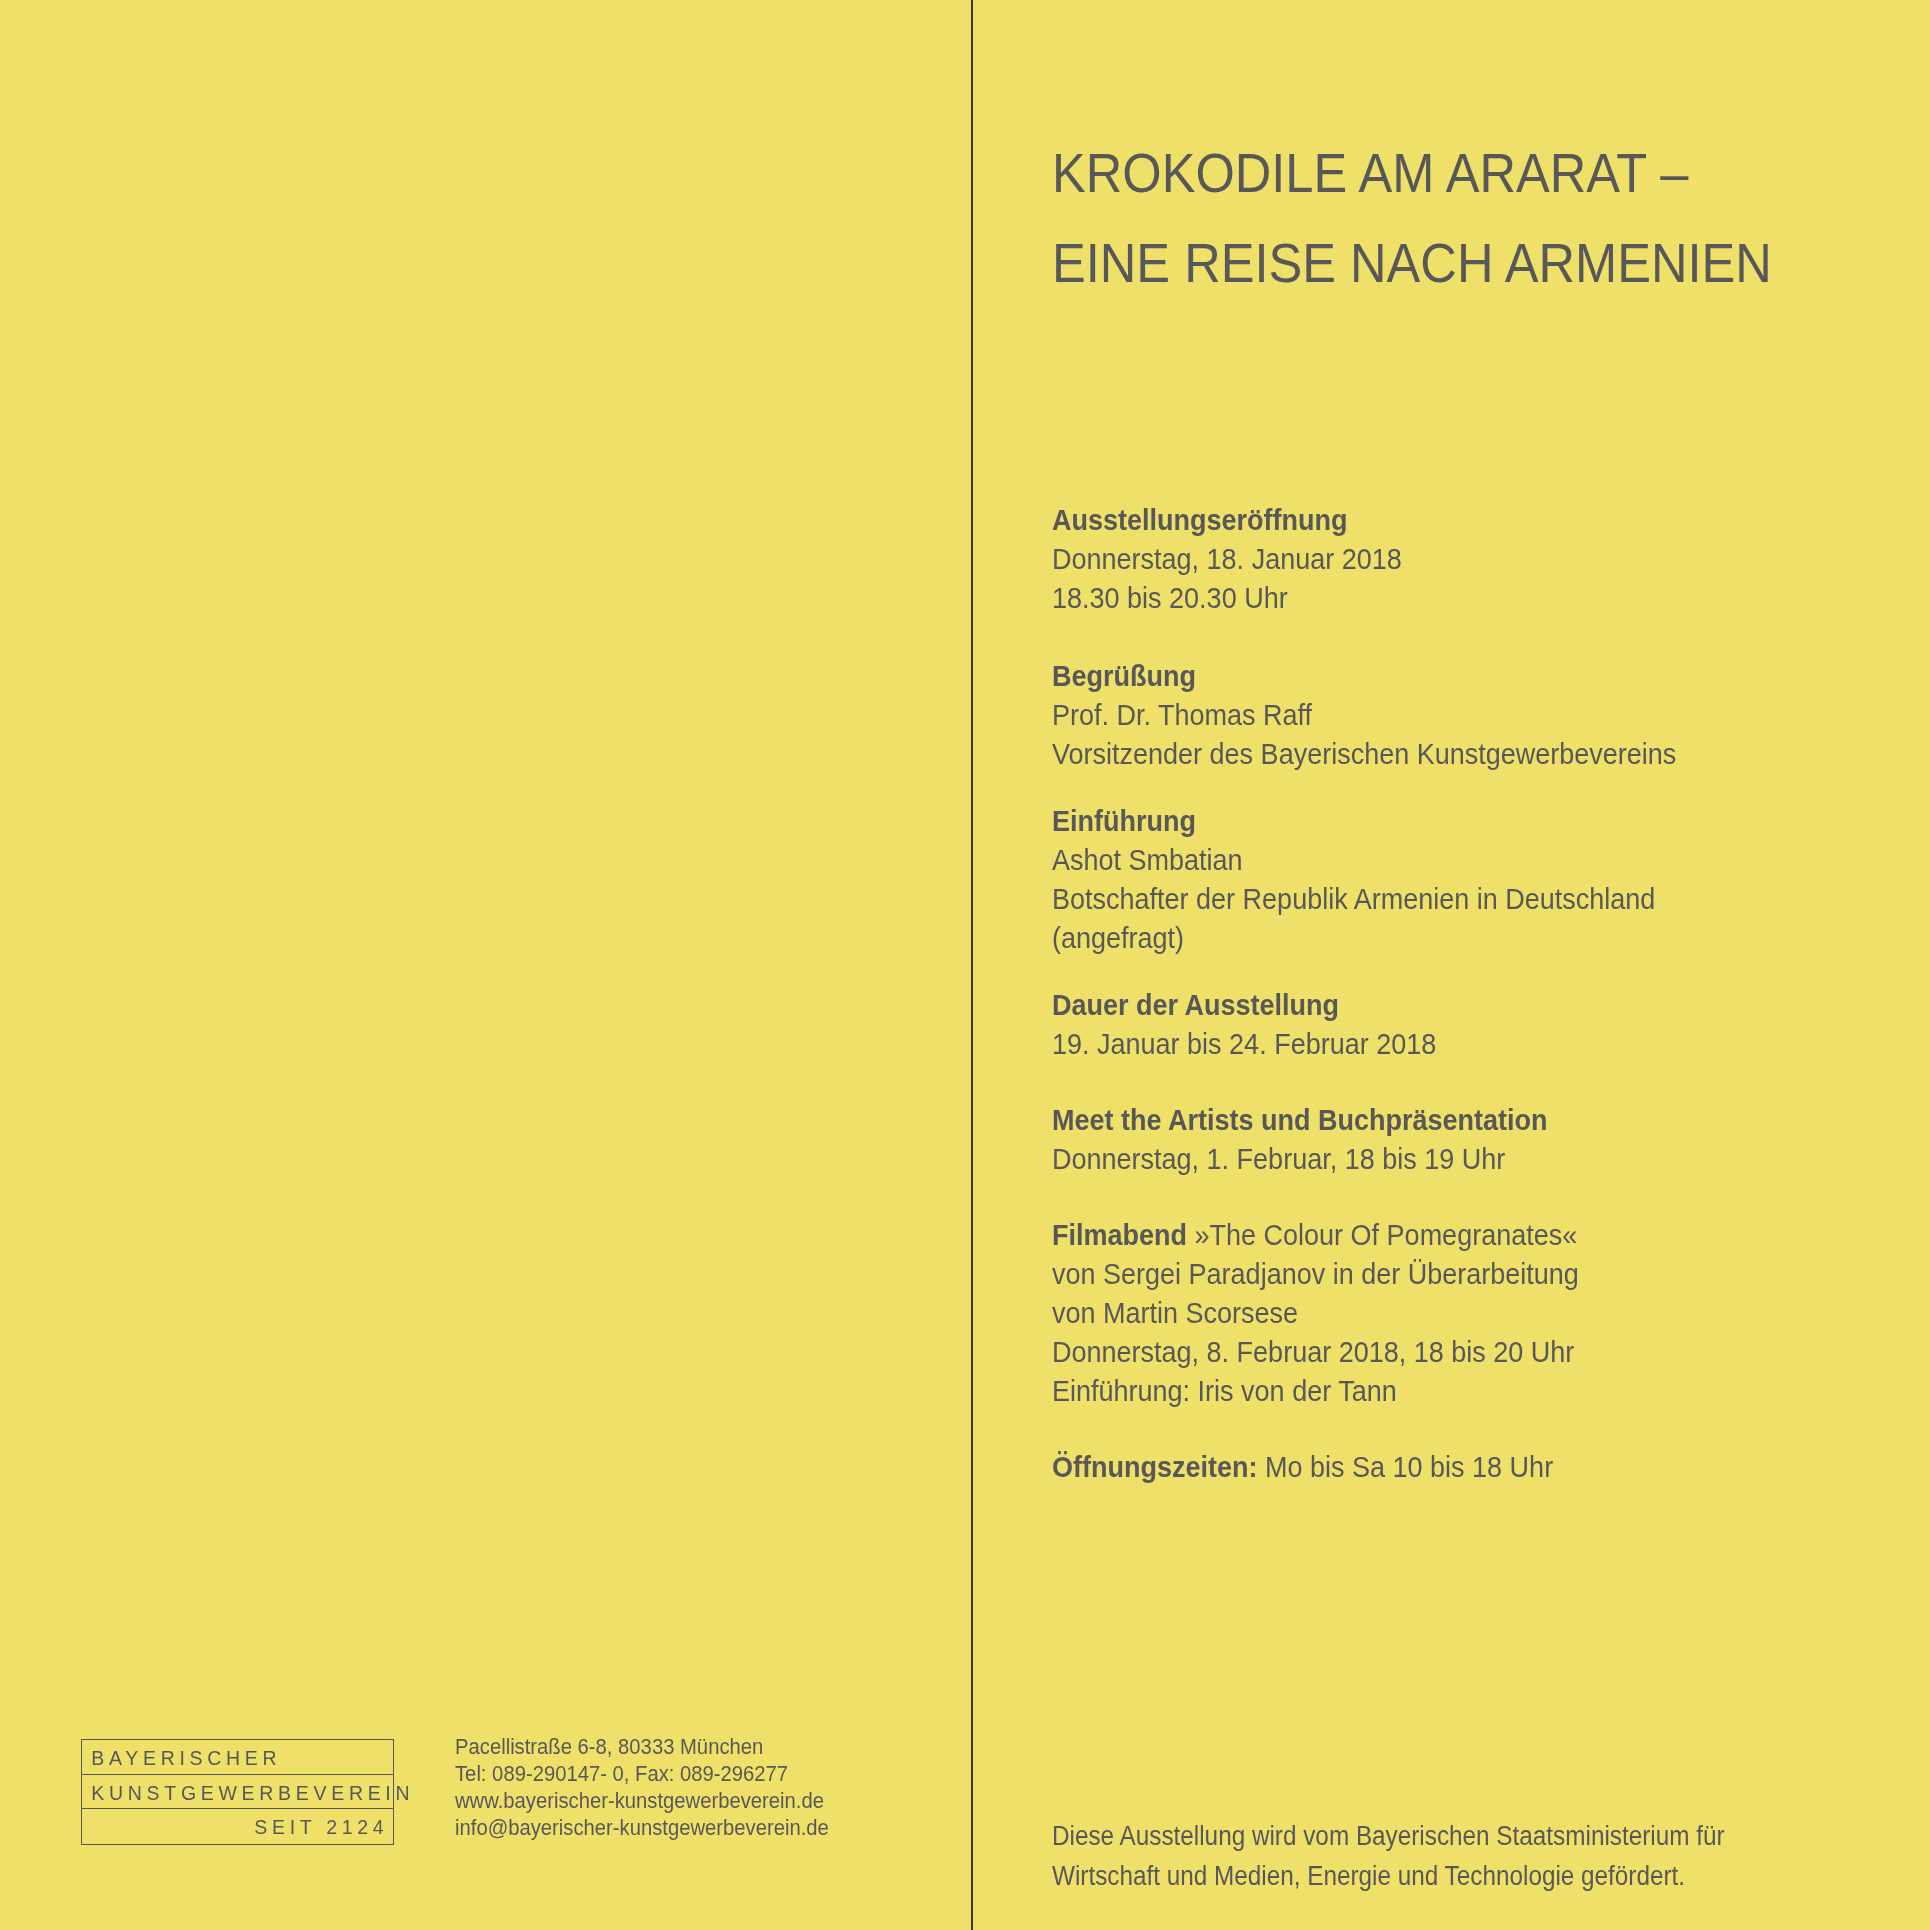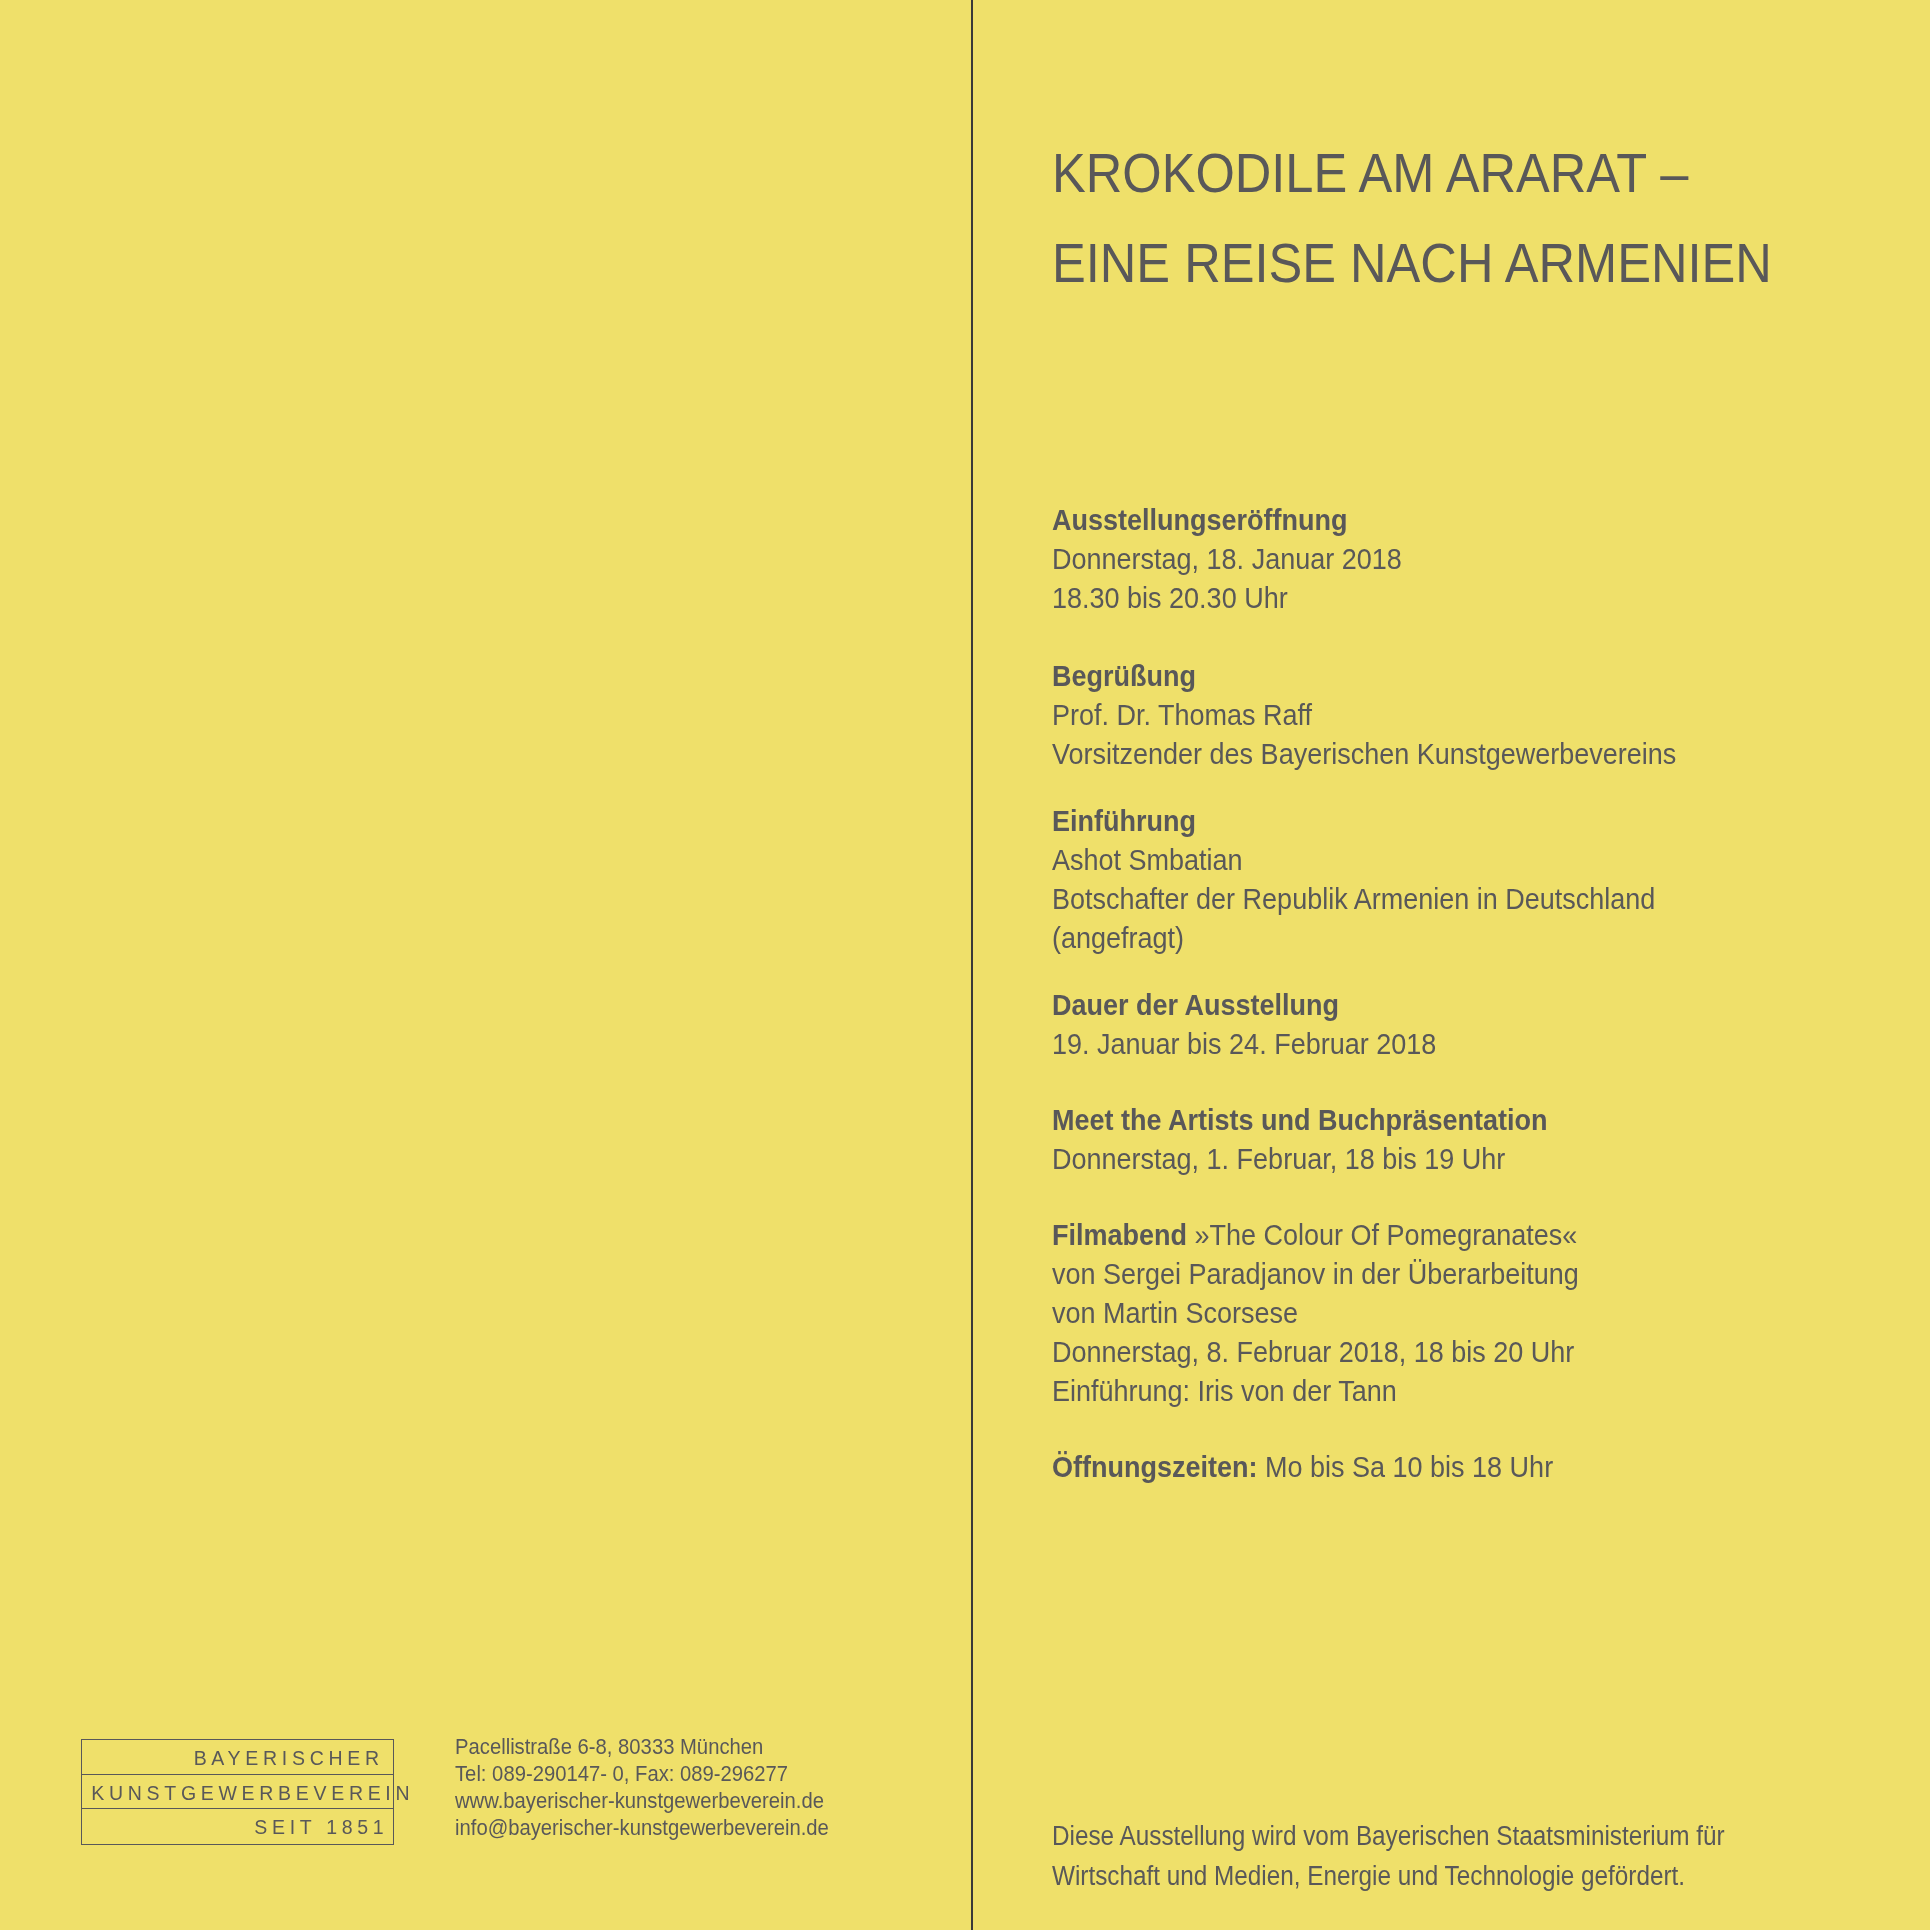--- a/index.html
+++ b/index.html
@@ -54,41 +54,40 @@
       border: 1.6px solid #595859;
       box-sizing: border-box;
       font-size: 19.5px; letter-spacing: 4.7px;
       font-weight: normal;
     }
     .logo-row {
       height: 34px; line-height: 36px;
       padding: 0 9.3px;
       box-sizing: border-box;
       white-space: nowrap;
-      text-align: right;
     }
     .logo-row + .logo-row { border-top: 1.6px solid #595859; }
     .logo-row.right { text-align: right; padding-right: 4.7px; }
 
     .contact {
       position: absolute; left: 455px; top: 1733px;
       font-size: 22px; line-height: 27px;
       transform: scaleX(0.92); transform-origin: left top;
       white-space: nowrap;
     }
     .contact .line { display: block; }
   </style>
 </head>
 <body>
 
 <div class="left-panel">
   <div class="logo">
     <div class="logo-row">BAYERISCHER</div>
     <div class="logo-row">KUNSTGEWERBEVEREIN</div>
-    <div class="logo-row right">SEIT 1851</div>
+    <div class="logo-row right">SEIT 2124</div>
   </div>
 
   <div class="contact">
     <span class="line">Pacellistraße 6-8, 80333 München</span>
     <span class="line">Tel: 089-290147- 0, Fax: 089-296277</span>
     <span class="line">www.bayerischer-kunstgewerbeverein.de</span>
     <span class="line">info@bayerischer-kunstgewerbeverein.de</span>
   </div>
 </div>
 

